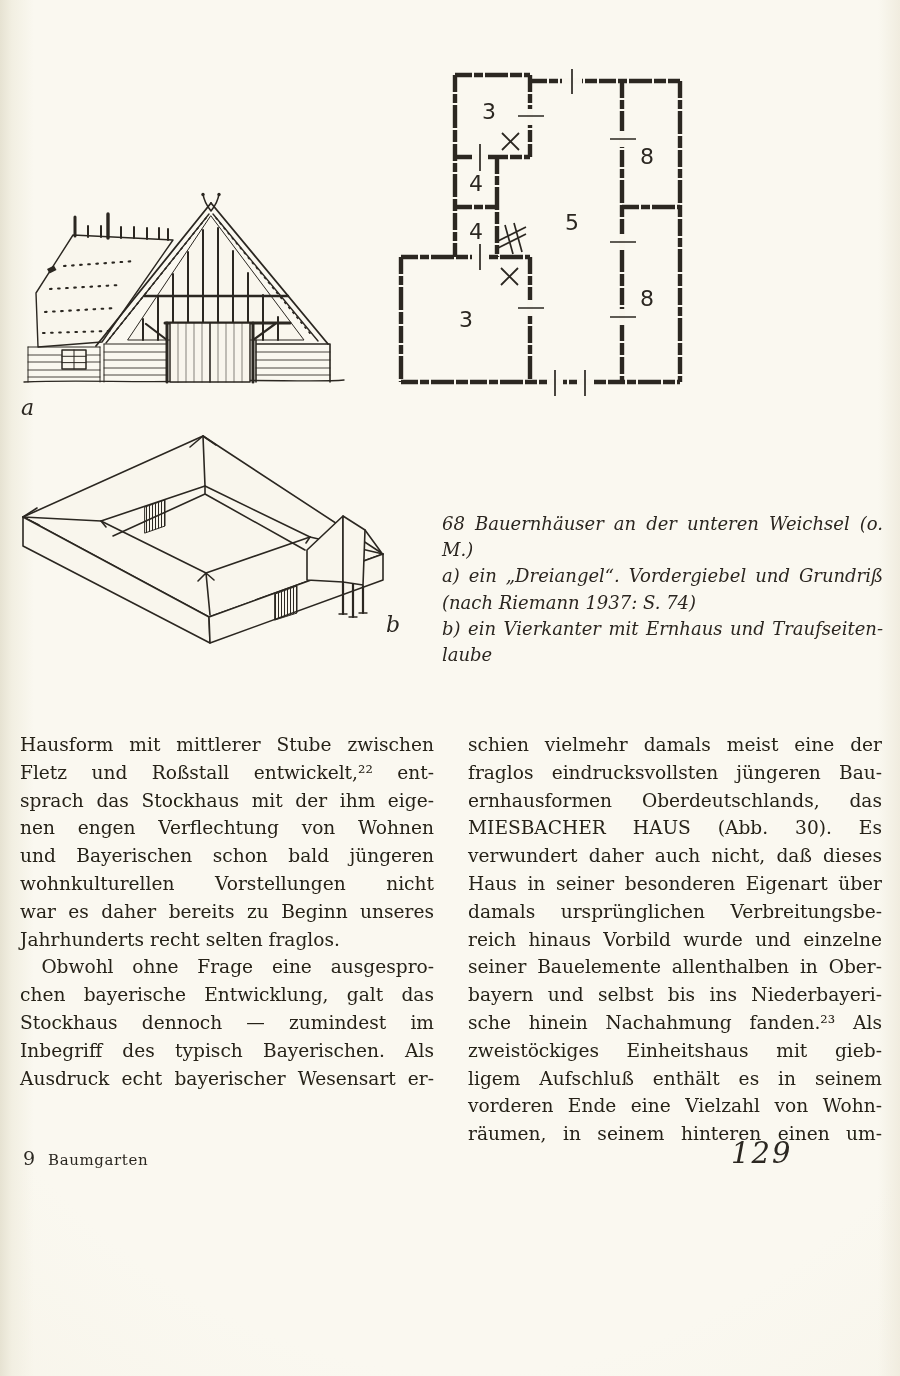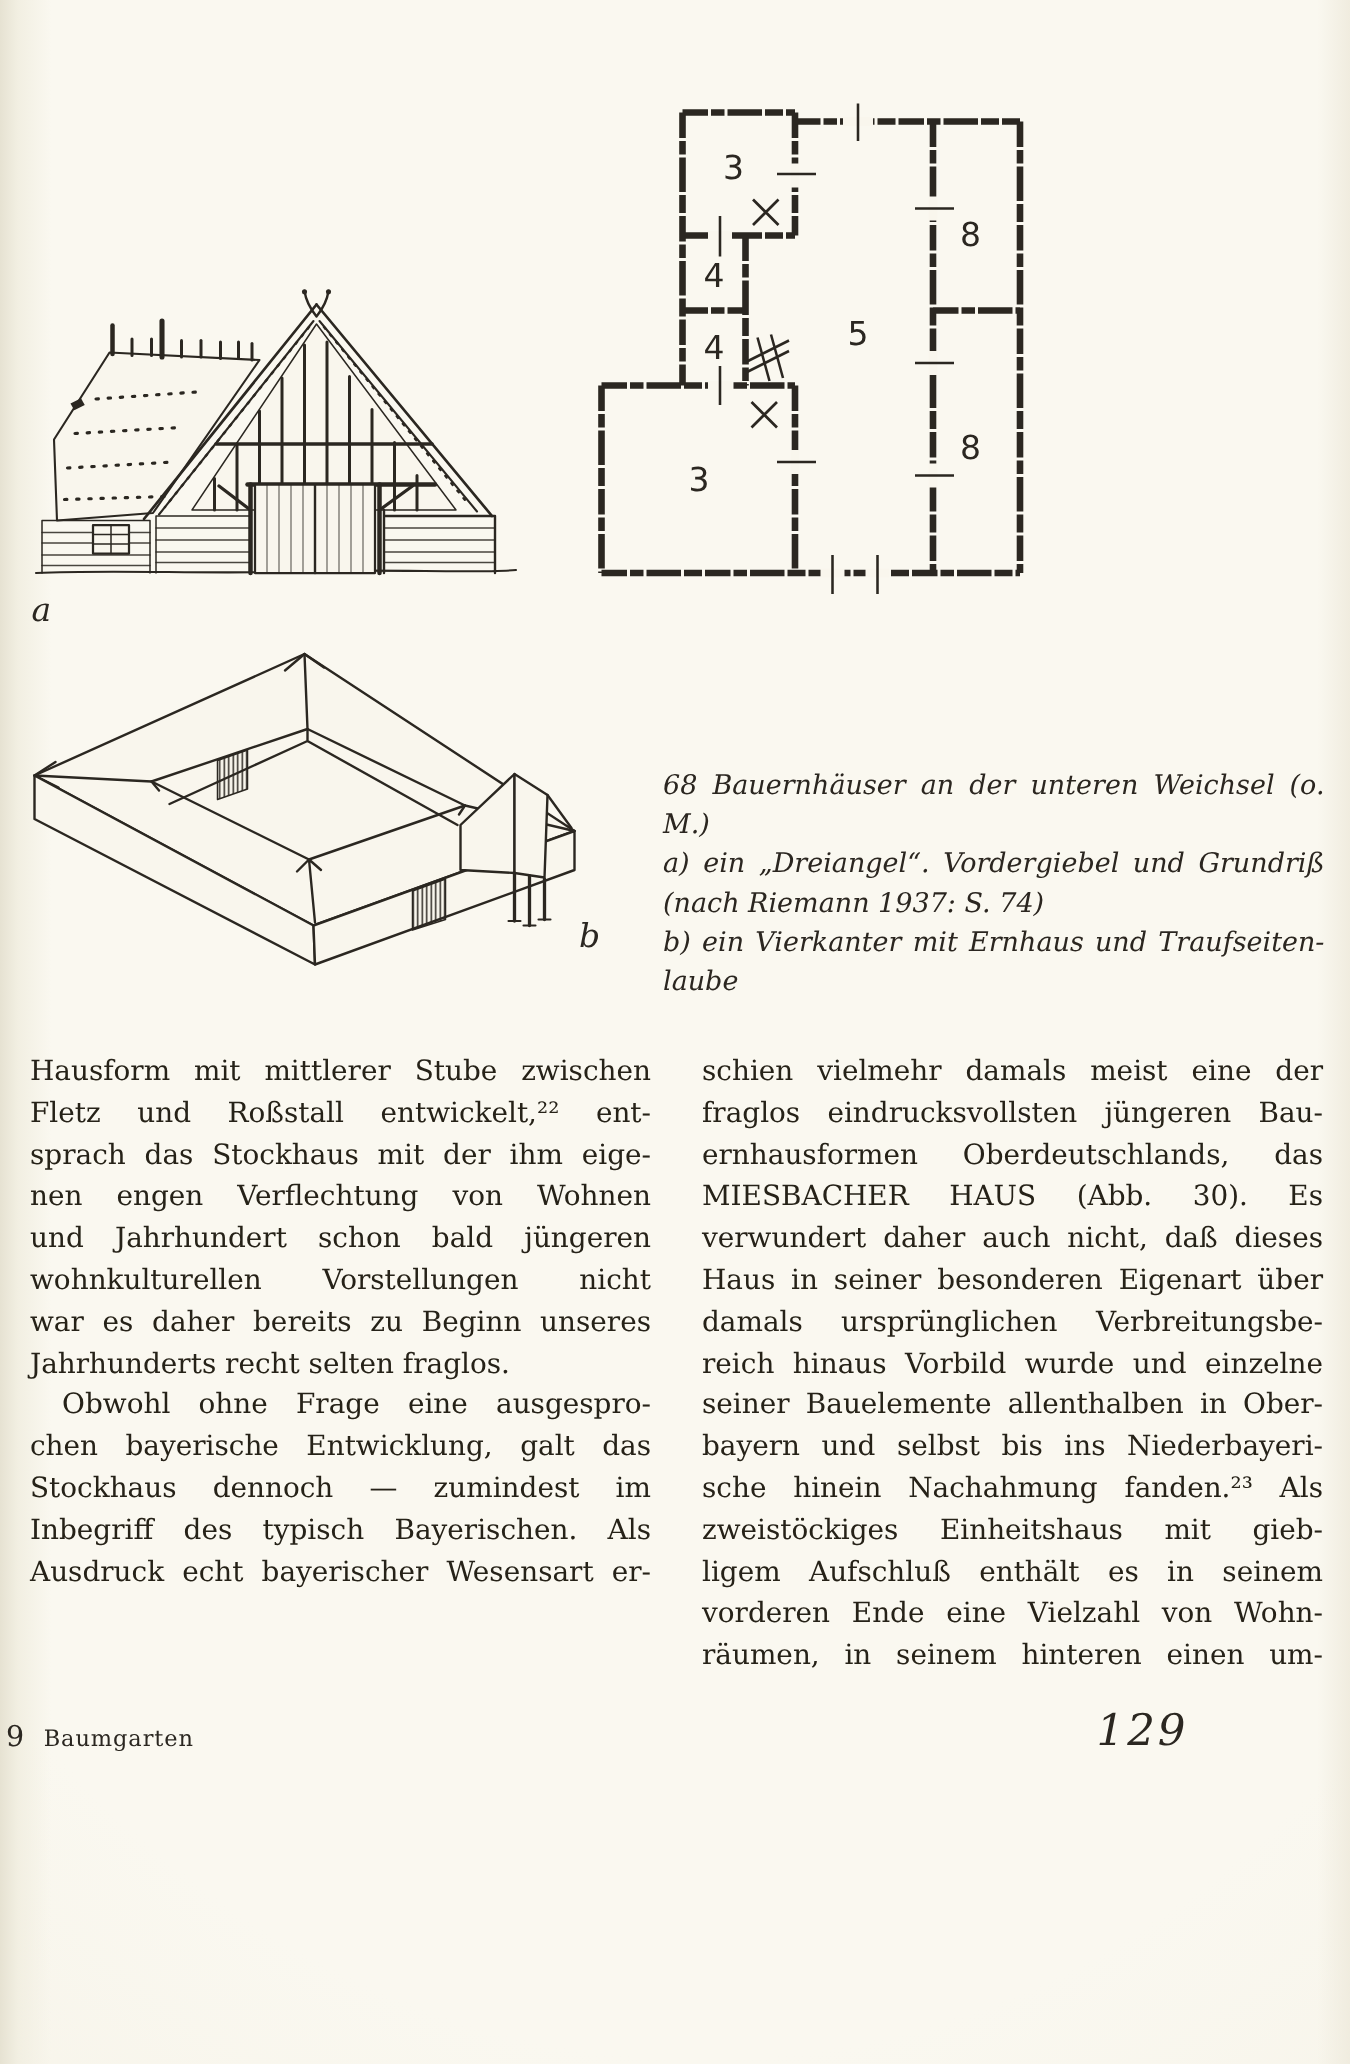--- a/index.html
+++ b/index.html
@@ -12,26 +12,26 @@
     color:#282419;
     font-family:"DejaVu Serif","Liberation Serif",serif;
   }
   svg{position:absolute;overflow:visible;}
   svg *{vector-effect:non-scaling-stroke;}
   .fig-label{position:absolute;font-style:italic;font-size:22px;color:#2b2721;}
   .caption{
     position:absolute;left:442px;top:511px;width:441px;
     font-style:italic;font-size:18px;line-height:26.2px;color:#2b2620;
   }
-  .body-text{position:absolute;left:20px;top:701px;width:862px;display:flex;gap:34px;}
+  .body-text{position:absolute;left:20px;top:731px;width:862px;display:flex;gap:34px;}
   .col{width:420px;font-size:18.6px;line-height:27.8px;color:#262218;}
   .tl{text-align:justify;text-align-last:justify;white-space:normal;}
   .tl.rag{text-align-last:left;}
   .tl.ind{text-indent:1.15em;}
-  .footer-sig{position:absolute;left:4px;top:1147px;font-size:15px;letter-spacing:.6px;color:#2b2721;}
+  .footer-sig{position:absolute;left:23px;top:1147px;font-size:15px;letter-spacing:.6px;color:#2b2721;}
   .footer-sig .signum{font-size:19px;margin-right:13px;letter-spacing:0;}
   .folio{position:absolute;left:731px;top:1136px;font-style:italic;font-size:29px;letter-spacing:2px;color:#2b2721;}
   .plan-num{font-family:"DejaVu Sans","Liberation Sans",sans-serif;font-size:22px;fill:#2b2721;}
 </style>
 </head>
 <body>
 
 <div class="page">
 
   <svg style="left:18px;top:192px;" width="332" height="215" viewBox="0 0 332 215" fill="none" stroke="#2b2721" stroke-width="1.4" stroke-linecap="round" stroke-linejoin="round">
@@ -187,21 +187,21 @@
       <div class="tl">b) ein Vierkanter mit Ernhaus und Traufseiten-</div>
       <div class="tl rag">laube</div>
     </div>
 
   <div class="body-text">
     <div class="col">
         <div class="tl">Hausform mit mittlerer Stube zwischen</div>
         <div class="tl">Fletz und Roßstall entwickelt,²² ent-</div>
         <div class="tl">sprach das Stockhaus mit der ihm eige-</div>
         <div class="tl">nen engen Verflechtung von Wohnen</div>
-        <div class="tl">und Jahrhundert schon bald jüngeren</div>
+        <div class="tl">und Bayerischen schon bald jüngeren</div>
         <div class="tl">wohnkulturellen Vorstellungen nicht</div>
         <div class="tl">war es daher bereits zu Beginn unseres</div>
         <div class="tl rag">Jahrhunderts recht selten fraglos.</div>
         <div class="tl ind">Obwohl ohne Frage eine ausgespro-</div>
         <div class="tl">chen bayerische Entwicklung, galt das</div>
         <div class="tl">Stockhaus dennoch — zumindest im</div>
         <div class="tl">Inbegriff des typisch Bayerischen. Als</div>
         <div class="tl">Ausdruck echt bayerischer Wesensart er-</div>
       </div>
     <div class="col">

